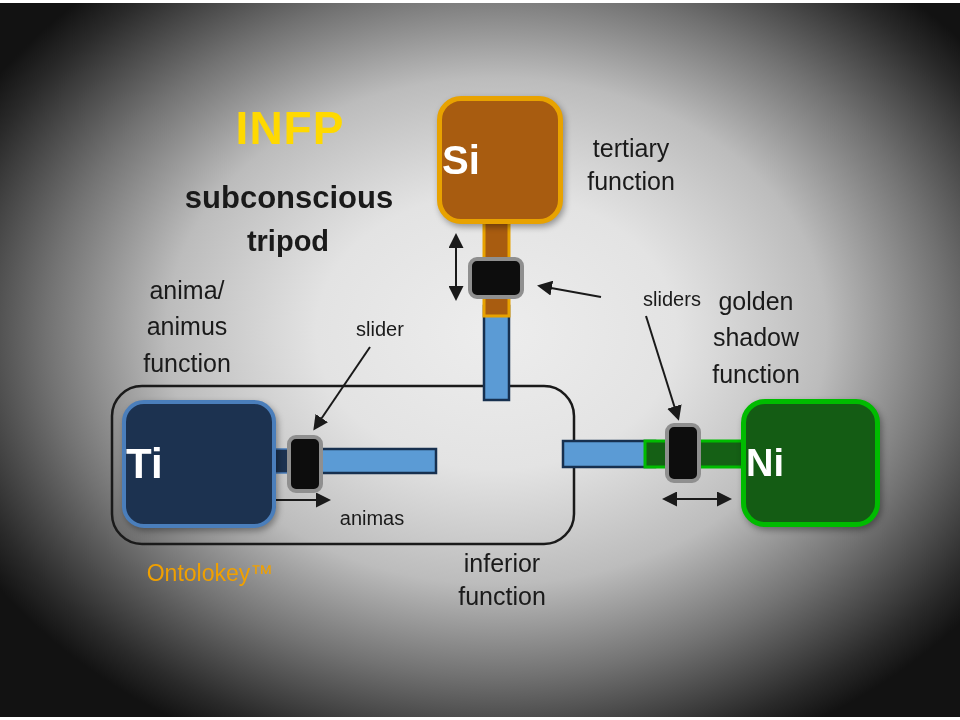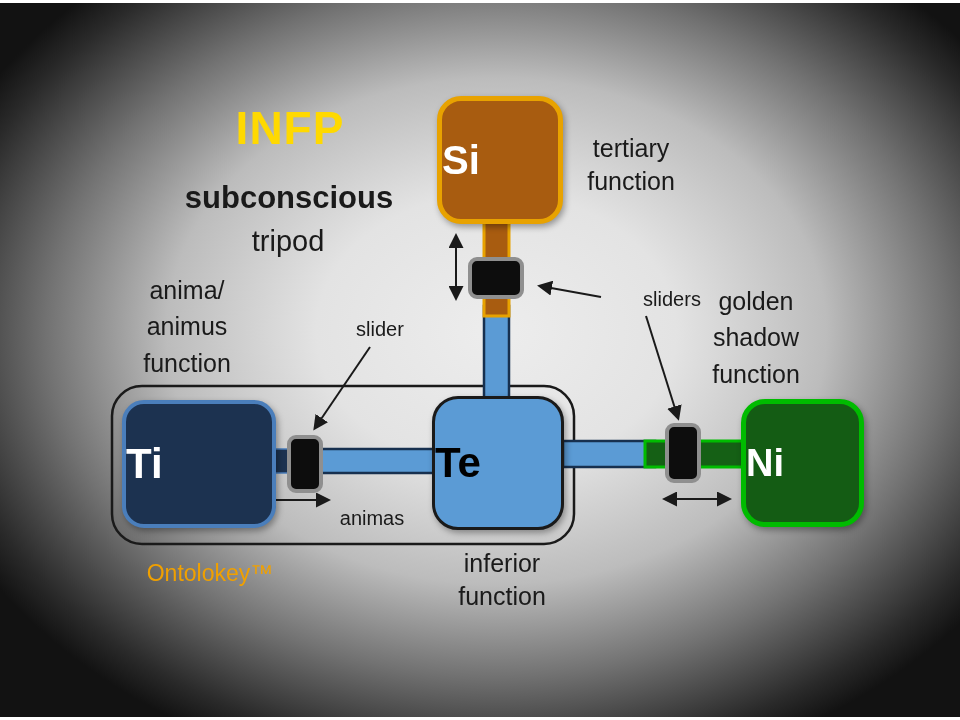--- a/index.html
+++ b/index.html
@@ -18,40 +18,40 @@
   }
   .edge-strip{position:absolute;left:0;width:960px;height:3px;background:#ffffff;}
   .edge-top{top:0;}
   .edge-bottom{bottom:0;}
   .diagram-svg{position:absolute;left:0;top:0;width:960px;height:720px;}
 
   .label{position:absolute;color:#1a1a1a;text-align:center;white-space:pre-line;
          transform:translateX(-50%);line-height:1.32;}
   .title{left:290px;top:98px;font-size:46px;font-weight:bold;color:#ffd900;letter-spacing:1px;}
   .subtitle1{left:289px;top:178px;font-size:31px;font-weight:bold;}
-  .subtitle2{left:288px;top:222px;font-size:29px;}
+  .subtitle2{left:288px;top:222px;font-size:29px;font-weight:bold;}
   .tertiary{left:631px;top:132px;font-size:25px;}
   .anima{left:187px;top:272px;font-size:25px;line-height:1.45;}
   .slider-lbl{left:380px;top:316px;font-size:20px;}
   .sliders-lbl{left:672px;top:286px;font-size:20px;}
   .golden{left:756px;top:283px;font-size:25px;line-height:1.45;}
   .animas-lbl{left:372px;top:505px;font-size:20px;}
   .inferior{left:502px;top:547px;font-size:25px;}
   .brand{left:210px;top:558px;font-size:23px;color:#f0a000;}
 
   .fn-box{
     position:absolute;box-sizing:border-box;
     display:flex;align-items:center;justify-content:flex-start;
     font-weight:bold;
     box-shadow:2px 3px 6px rgba(0,0,0,0.35);
   }
   .box-si{left:437px;top:96px;width:126px;height:128px;border:5px solid #e8a200;border-radius:24px;font-size:40px;}
   .box-ti{left:122px;top:400px;width:154px;height:128px;border:4px solid #4a7ebb;border-radius:22px;font-size:42px;}
   .box-te{left:432px;top:396px;width:132px;height:134px;border:3px solid #1a1a1a;border-radius:26px;font-size:42px;}
-  .box-ni{left:741px;top:399px;width:123px;height:128px;border:5px solid #00bb00;border-radius:24px;font-size:38px;}
+  .box-ni{left:741px;top:399px;width:139px;height:128px;border:5px solid #00bb00;border-radius:24px;font-size:38px;}
 </style>
 </head>
 <body>
 
 <div class="slide">
 
   <div class="edge-strip edge-top"></div>
   <div class="edge-strip edge-bottom"></div>
 
   <svg class="diagram-svg" viewBox="0 0 960 720" xmlns="http://www.w3.org/2000/svg">
@@ -88,23 +88,20 @@
   <div class="label title">INFP</div>
   <div class="label subtitle1">subconscious</div>
   <div class="label subtitle2">tripod</div>
 
   <div class="fn-box box-si" style="background: rgb(168, 92, 16); border-color: rgb(232, 162, 0); color: rgb(255, 255, 255);">
     <span>Si</span>
   </div>
   <div class="fn-box box-ti" style="background: rgb(28, 50, 80); border-color: rgb(74, 126, 187); color: rgb(255, 255, 255);">
     <span>Ti</span>
   </div>
-  <div class="fn-box box-te" style="background: rgb(91, 155, 213); border-color: rgb(26, 26, 26); color: rgb(0, 0, 0);">
-    <span>Te</span>
-  </div>
   <div class="fn-box box-ni" style="background: rgb(20, 92, 20); border-color: rgb(0, 187, 0); color: rgb(255, 255, 255);">
     <span>Ni</span>
   </div>
 
   <div class="label tertiary">tertiary
 function</div>
   <div class="label anima">anima/
 animus
 function</div>
   <div class="label slider-lbl">slider</div>

